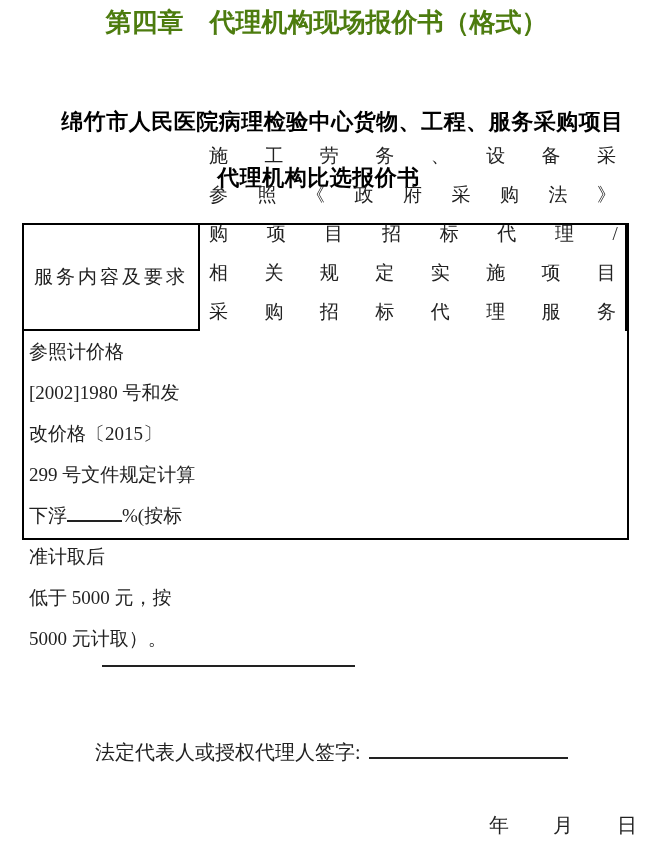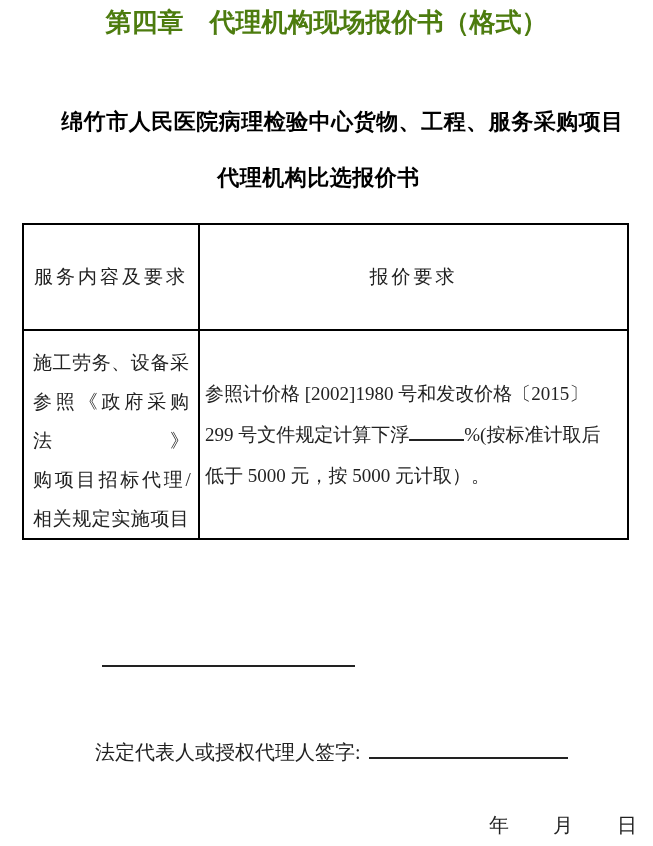--- a/index.html
+++ b/index.html
@@ -88,27 +88,27 @@
   <div class="chapter-title">第四章　代理机构现场报价书（格式）</div>
 
   <div class="project-title">绵竹市人民医院病理检验中心货物、工程、服务采购项目</div>
 
   <div class="doc-title">代理机构比选报价书</div>
 
   <div class="quote-table">
 
     <div class="th-cell cell-col1 cell-row1">服务内容及要求</div>
 
-    <div class="th-cell cell-row1">报价要求</div>
 
     <div class="service-cell cell-col1">
       <div class="service-line">施工劳务、设备采</div>
       <div class="service-line">参照《政府采购法》</div>
       <div class="service-line">购项目招标代理/</div>
       <div class="service-line">相关规定实施项目</div>
+      <div class="service-line">采购招标代理服务</div>
     </div>
 
     <div class="quote-cell">
       <div>参照计价格 [2002]1980 号和发改价格〔2015〕</div>
       <div><span>299 号文件规定计算下浮</span><span class="blank blank-pct"></span><span>%(按标准计取后</span></div>
       <div>低于 5000 元，按 5000 元计取）。</div>
     </div>
 
   </div>
 

